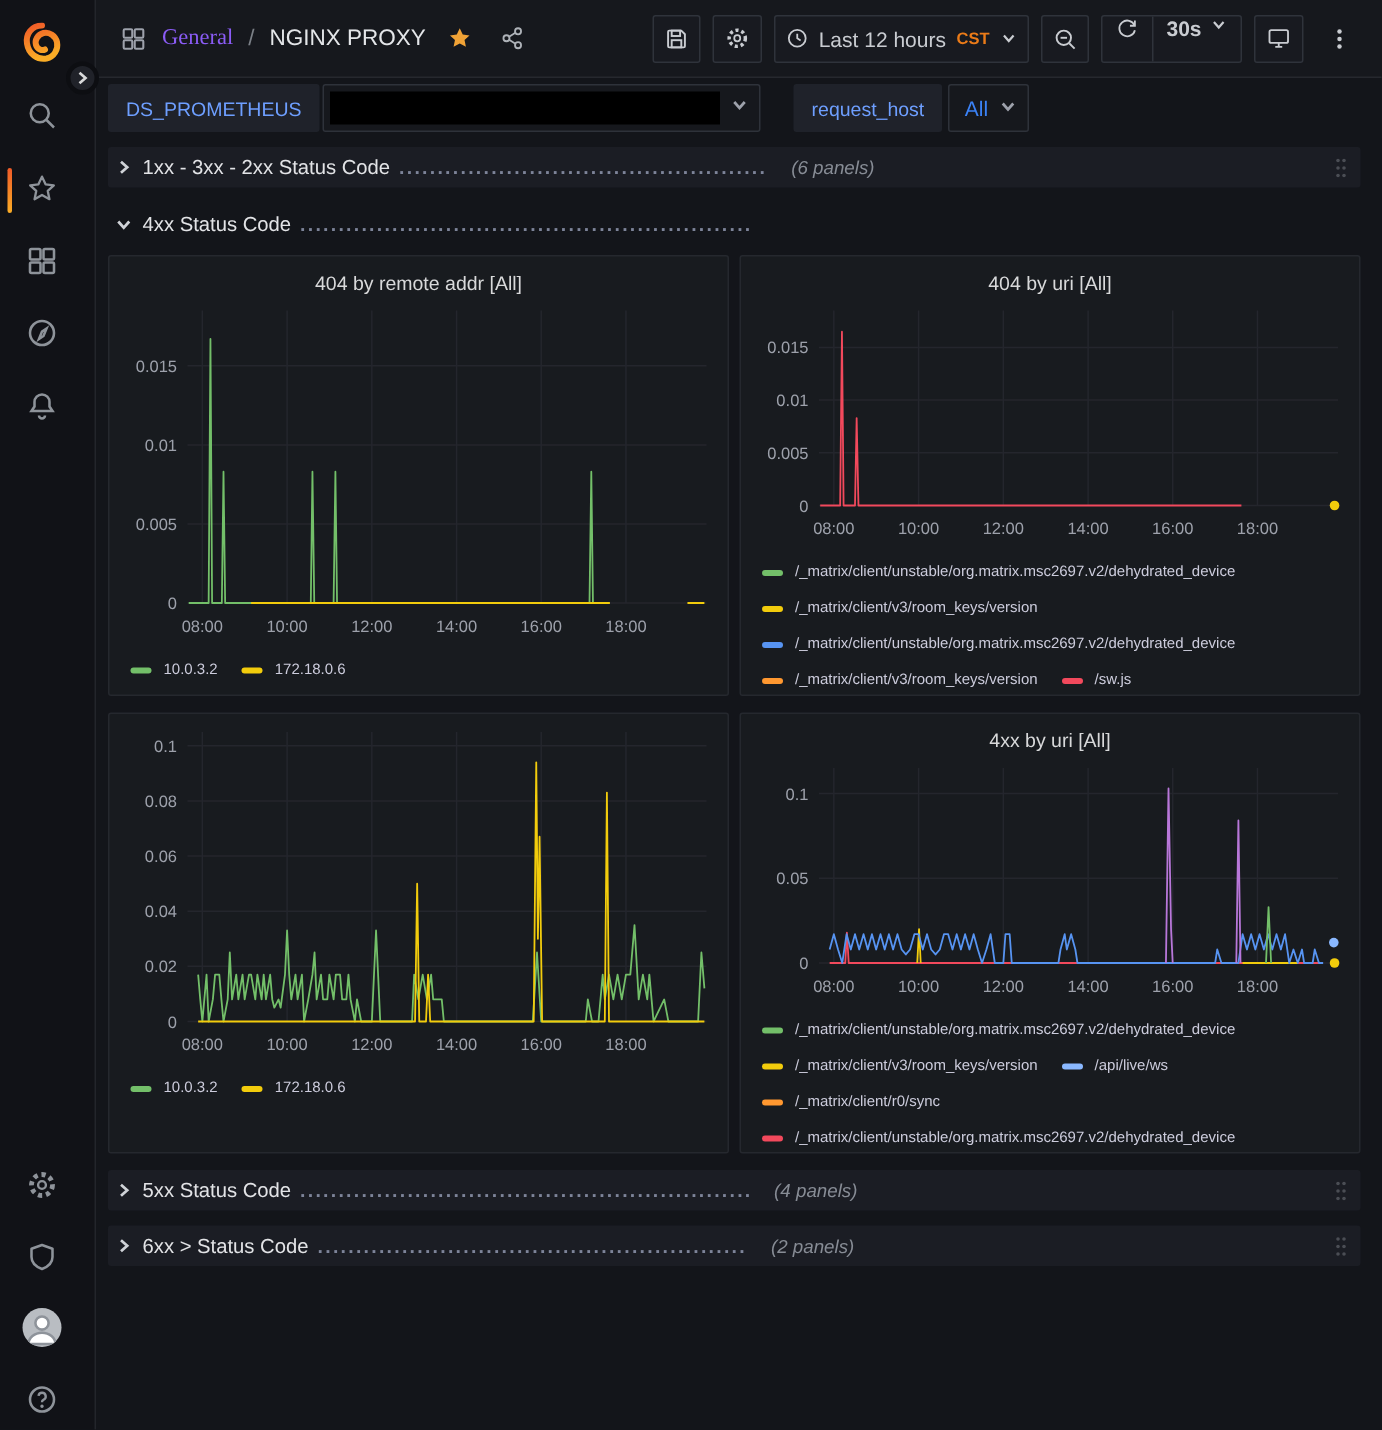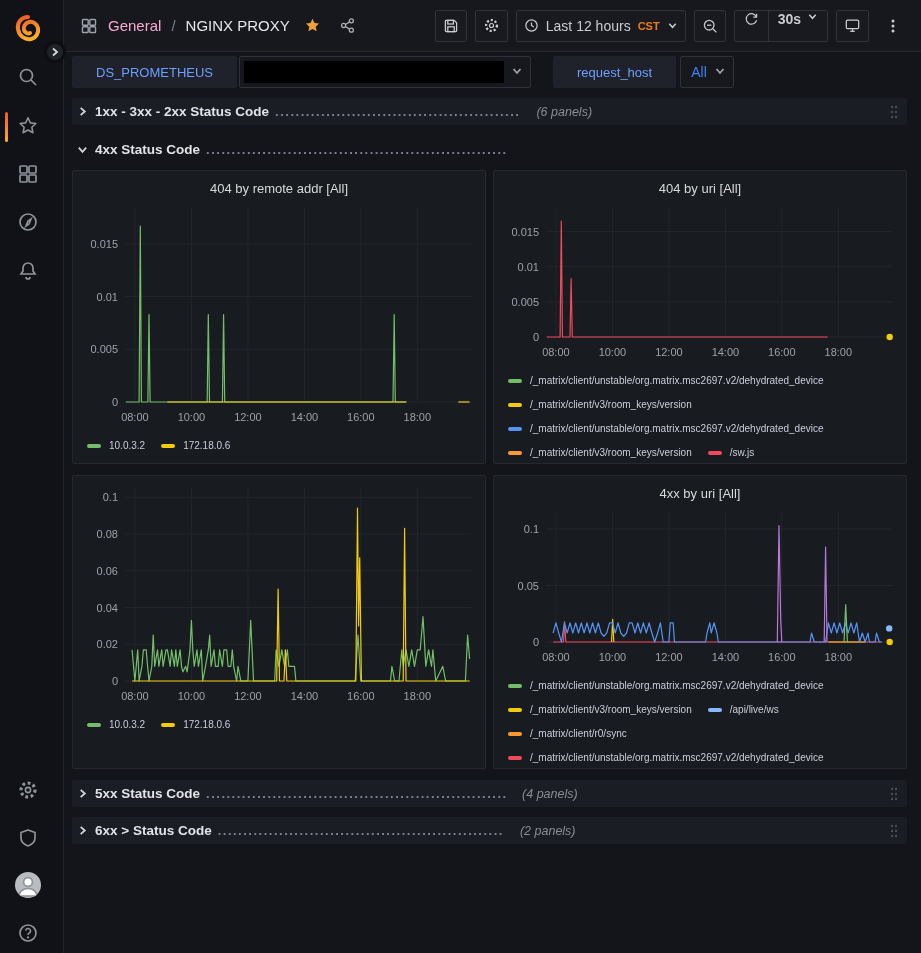--- a/index.html
+++ b/index.html
@@ -18,60 +18,60 @@
     border-radius:50%; background:#202229; border:3px solid #0d0e12;
     display:flex; align-items:center; justify-content:center; z-index:9; cursor:pointer; }
   .avatar-circle { width:26px; height:26px; border-radius:50%; background:#b9bdc2;
     overflow:hidden; display:flex; align-items:center; justify-content:center; }
 
   
   .topnav { position:fixed; left:64px; top:0; width:857px; height:52px;
     background:#16181d; border-bottom:1px solid #26282e; display:flex;
     align-items:center; padding:0 12px 0 16px; z-index:4; }
   .crumb { display:flex; align-items:center; gap:10px; font-size:15px; }
-  .crumb .sec { color:#f9a8d4; cursor:pointer; }
+  .crumb .sec { color:#8b5cf6; cursor:pointer;font-family:Liberation Serif, serif; }
   .crumb .sep { color:#7b8087; }
   .crumb .ttl { color:#e4e6e9; }
   .toolbar { margin-left:auto; display:flex; align-items:center; gap:8px; }
   .tbtn { height:32px; min-width:32px; background:#181a20; border:1px solid #2f333b;
     border-radius:2px; display:inline-flex; align-items:center; justify-content:center;
     gap:7px; padding:0 7px; color:#c9ccd1; font-size:14px; cursor:pointer; }
   .tbtn.noborder { border:none; background:transparent; }
   .tbtn svg { stroke:#c9ccd1; fill:none; stroke-width:1.6; }
   .tz { font-size:11px; font-weight:bold; color:#eb7b18; }
   .group { display:flex; height:32px; border:1px solid #2f333b; border-radius:2px;
     background:#181a20; }
   .group > div { display:flex; align-items:flex-start; justify-content:center;
     padding:0 9px; cursor:pointer; color:#c9ccd1; font-size:14px; gap:6px;font-weight:bold; }
   .group > div:first-child { border-right:1px solid #2f333b; }
   .group svg { stroke:#c9ccd1; fill:none; stroke-width:1.6; }
 
   
   .varbar { position:fixed; left:64px; top:52px; width:857px; height:40px;
     background:#13151a; display:flex; align-items:center; padding:0 8px; gap:2px; }
-  .varlabel { height:32px; display:flex; align-items:center; padding:0 24px;
+  .varlabel { height:32px; display:flex; align-items:center; padding:0 12px;
     background:#1f222a; border-radius:2px; color:#6e9fff; font-size:13px;
     font-weight:500; cursor:default; }
   .varselect { position:relative; height:32px; border:1px solid #2e323a;
     border-radius:2px; background:#16181d; display:flex; align-items:center;
     cursor:pointer; }
   .varselect.ds { width:292px; margin-right:20px; }
   .redact { position:absolute; left:4px; top:4px; bottom:4px; right:26px; background:#000; }
   .varselect .caret { position:absolute; right:7px; }
   .varselect.all { padding:0 26px 0 10px; color:#3b82f6; font-size:14px; margin-left:2px;}
   .caret svg { stroke:#9da1ab; fill:none; stroke-width:1.8; }
 
   
   .dash { position:absolute; left:64px; top:92px; width:857px; padding:6px 14px 0 8px; }
   .row-head { height:27px; display:flex; align-items:center; padding:0 8px 0 5px;
     border-radius:2px; cursor:pointer; }
   .row-head.collapsed { background:#1b1d24; }
   .row-head .chev { margin-right:7px; display:flex; }
   .row-head .chev svg { stroke:#cfd2d7; fill:none; stroke-width:2; }
-  .row-title { font-size:13.5px; font-weight:bold; color:#e2e3e6; white-space:nowrap;text-align:center; }
+  .row-title { font-size:13.5px; font-weight:normal; color:#e2e3e6; white-space:nowrap;text-align:center; }
   .row-dots { color:#7d8499; letter-spacing:1.5px; font-size:13px; font-weight:bold;
     margin-left:6px; white-space:nowrap; overflow:hidden; max-width:300px; }
   .row-count { font-style:italic; color:#878c95; font-size:12.5px; margin-left:16px;
     white-space:nowrap; }
   .drag-handle { margin-left:auto; display:flex; cursor:grab; } .gap11 { height:11px; } .gap10 { height:10px; }
 
   .grid { display:grid; grid-template-columns:1fr 1fr; gap:11px 7px; margin:7px 0 11px; }
   .panel { height:294px; background:#181b1f; border:1px solid #25282e; border-radius:2px;
     padding:7px 8px; overflow:hidden; }
   .panel-title { font-size:13px; font-weight:500; color:#d8d9da; text-align:center;

